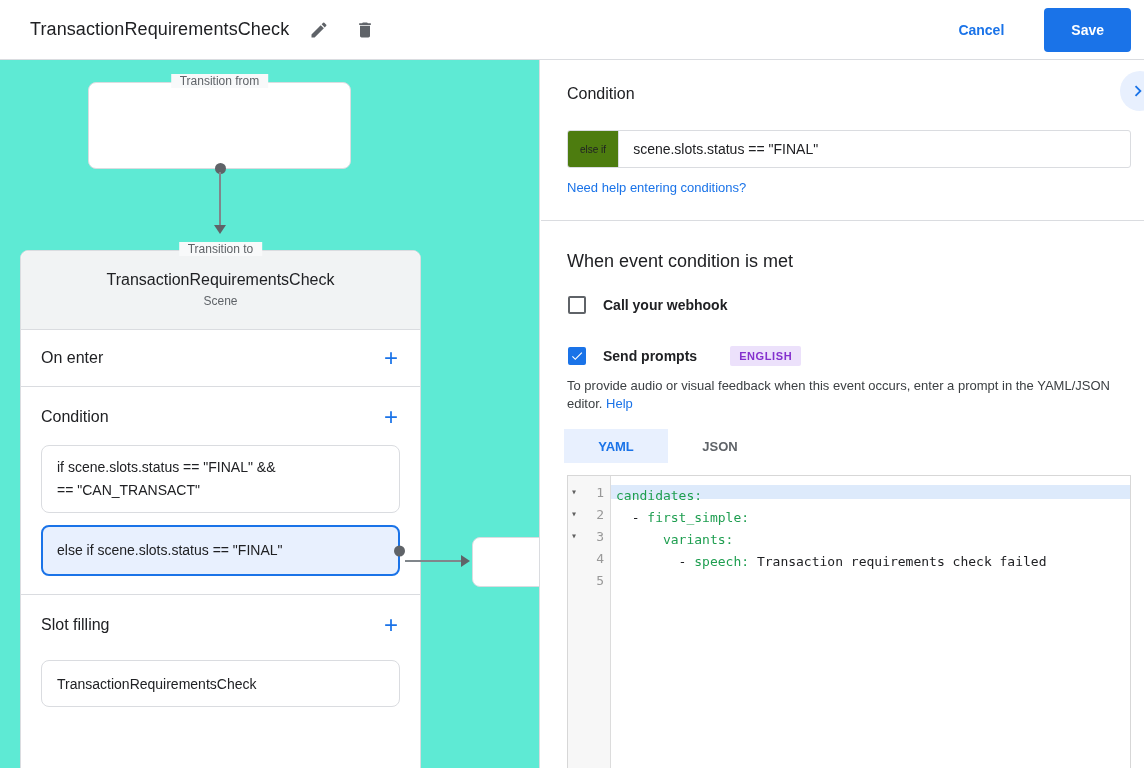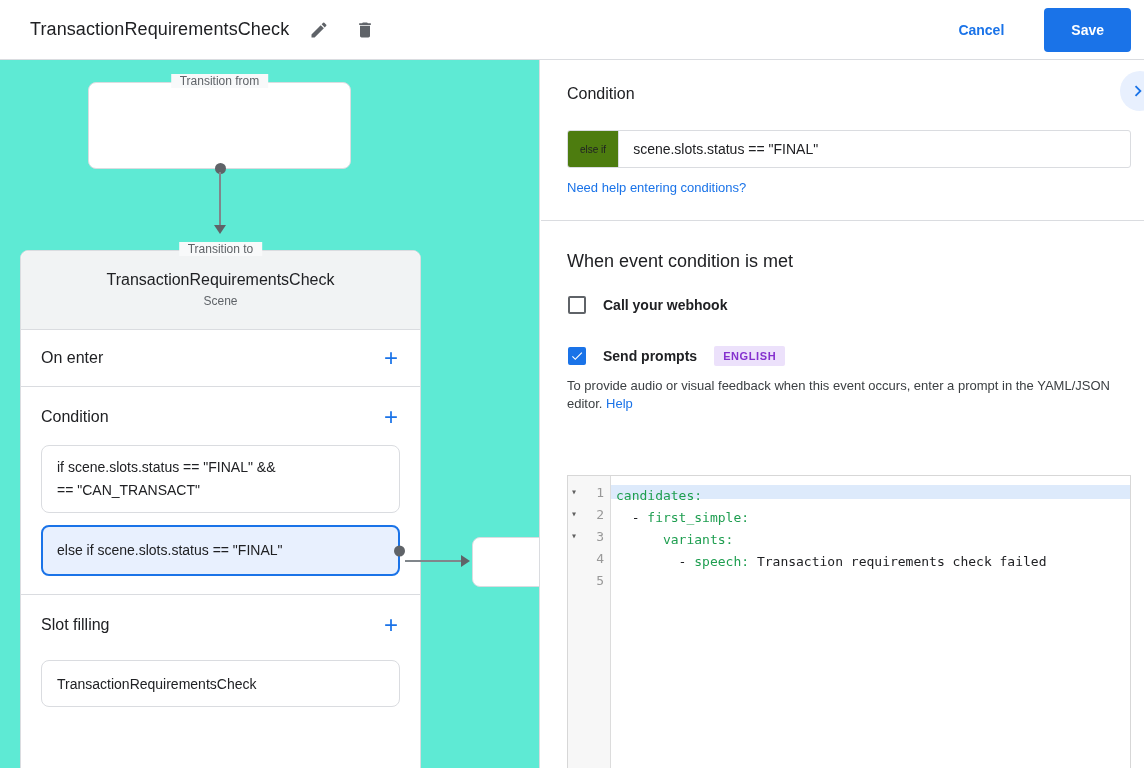--- a/index.html
+++ b/index.html
@@ -206,27 +206,31 @@
     <span class="chk-label">Call your webhook</span>
   </div>
 
   <div class="chk-row prompts">
     <span class="chk checked">
       <svg width="14" height="14" viewBox="0 0 24 24">
           <path fill="#fff" d="M9 16.17L4.83 12l-1.42 1.41L9 19 21 7l-1.41-1.41z"></path>
         </svg>
     </span>
     <span class="chk-label">Send prompts</span>
-    <span class="badge" style="margin-left:0;">ENGLISH</span>
+    <span class="badge" style="margin-left:16px;">ENGLISH</span>
   </div>
 
   <div class="desc"><span>To provide audio or visual feedback when this event occurs, enter a prompt in the YAML/JSON editor.</span>
     <a>Help</a>
   </div>
 
+  <div class="tabs">
+    <button class="tab active">YAML</button>
+    <button class="tab inactive">JSON</button>
+  </div>
 
   <div class="editor">
     <div class="gutter-bg"></div>
     <div class="cm-content">
       <div class="cm-row">
         <div class="gcell">
           <span class="fold">▾</span>
           <span class="lnum">1</span>
         </div>
         <div class="ccode hl"><span class="tok-key">candidates:</span></div>

